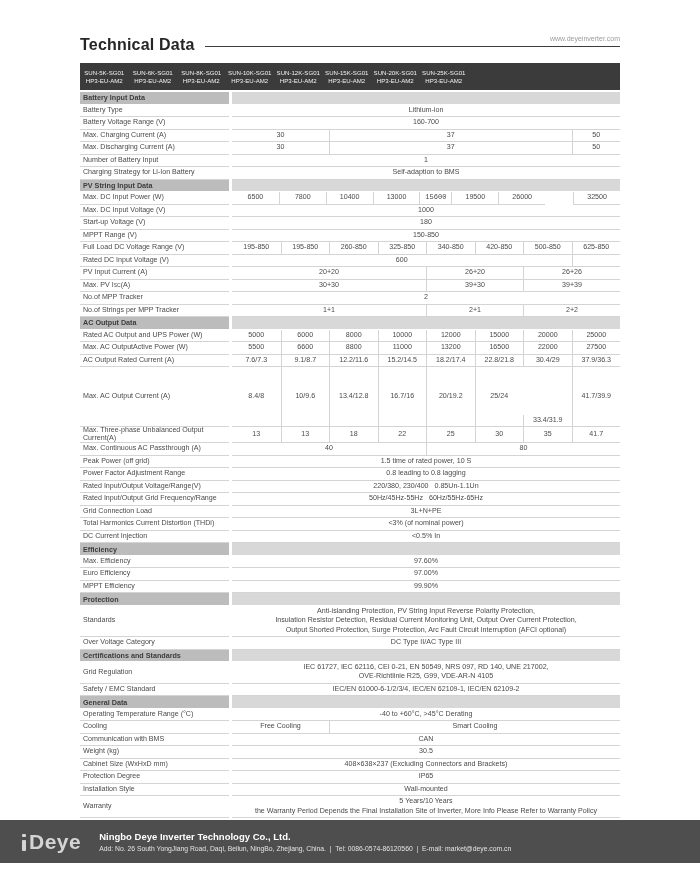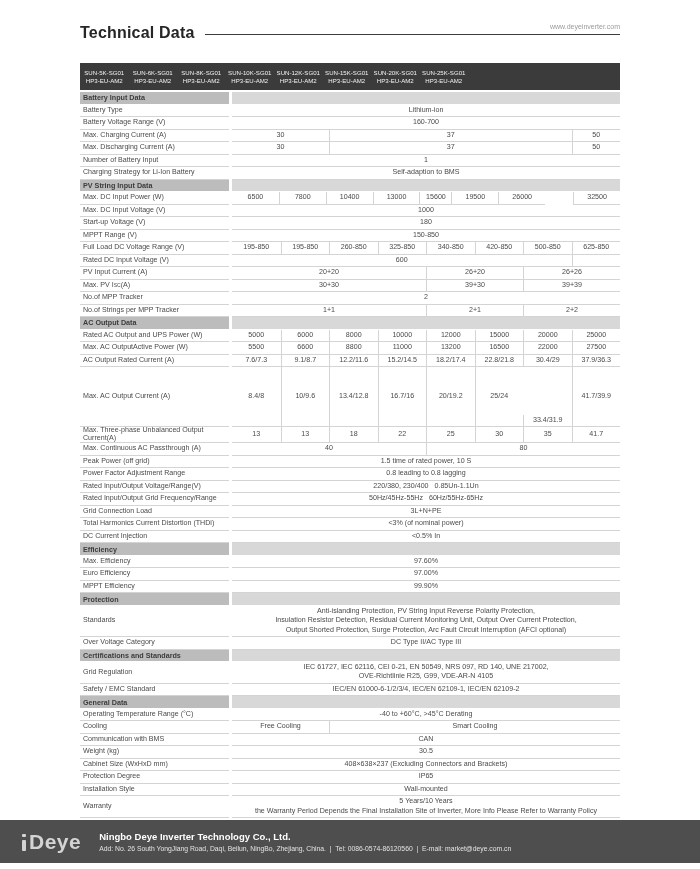--- a/index.html
+++ b/index.html
@@ -1,20 +1,20 @@
 <!DOCTYPE html>
 <html style="--header-bar: #3b3b3b; --section-label-bg: #bcbcbc; --section-value-bg: #d8d8d8; --row-line: #d4d4d4; --text: #4a4a4a; --footer-bg: #4e4e4e; --title-color: #262626; --website-color: #9b9b9b;"><head>
 <meta charset="utf-8">
 <style>
   * { margin:0; padding:0; box-sizing:border-box; }
   html,body { width:700px; height:869px; background:#ffffff; font-family:"Liberation Sans", sans-serif; }
   body { position:relative; overflow:hidden; }
 
   
-  .doc-header { position:absolute; left:80px; top:24px; width:540px; }
+  .doc-header { position:absolute; left:80px; top:36px; width:540px; }
   .title-row { display:flex; align-items:baseline; }
   .doc-title { font-size:16px; font-weight:bold; color:var(--title-color); letter-spacing:0.2px; }
   .title-rule { flex:1; border-bottom:1.6px solid #3d3d3d; margin-left:10px; transform:translateY(-3px); }
   .website { position:absolute; right:0; top:-1px; font-size:7px; color:var(--website-color); }
 
   
   .spec-table { position:absolute; left:80px; top:63px; width:540px; color:var(--text); }
   .thead { display:flex; background:var(--header-bar); color:#f2f2f2; height:27px; margin-bottom:2px; }
   .thead .mlabel { width:152px; display:flex; align-items:center; padding-left:4px; font-size:8px; font-weight:bold; }
   .thead .mcol { width:48.5px; display:flex; flex-direction:column; align-items:center; justify-content:center; font-size:6.1px; line-height:1.3; text-align:center; }
@@ -151,21 +151,21 @@
         <div class="sval"></div>
       </div>
       <div class="trow">
         <div class="rlabel">Max. DC Input Power (W)</div>
         <div class="rgap"></div>
         <div class="cells">
           <div class="cell" style="width: 48.5px;">6500</div>
           <div class="cell" style="width: 48.5px;">7800</div>
           <div class="cell" style="width: 48.5px;">10400</div>
           <div class="cell" style="width: 48.5px;">13000</div>
-          <div class="cell" style="width: 33px;">15600</div>
+          <div class="cell" style="width: 33px; font-family: Liberation Mono, monospace;">15600</div>
           <div class="cell" style="width: 48.5px;">19500</div>
           <div class="cell" style="width: 48.5px;">26000</div>
           <div class="cell" style="width: 48.5px; margin-left: 28px;">32500</div>
         </div>
       </div>
       <div class="trow">
         <div class="rlabel">Max. DC Input Voltage (V)</div>
         <div class="rgap"></div>
         <div class="cells">
           <div class="cell" style="width: 388px;">1000</div>

